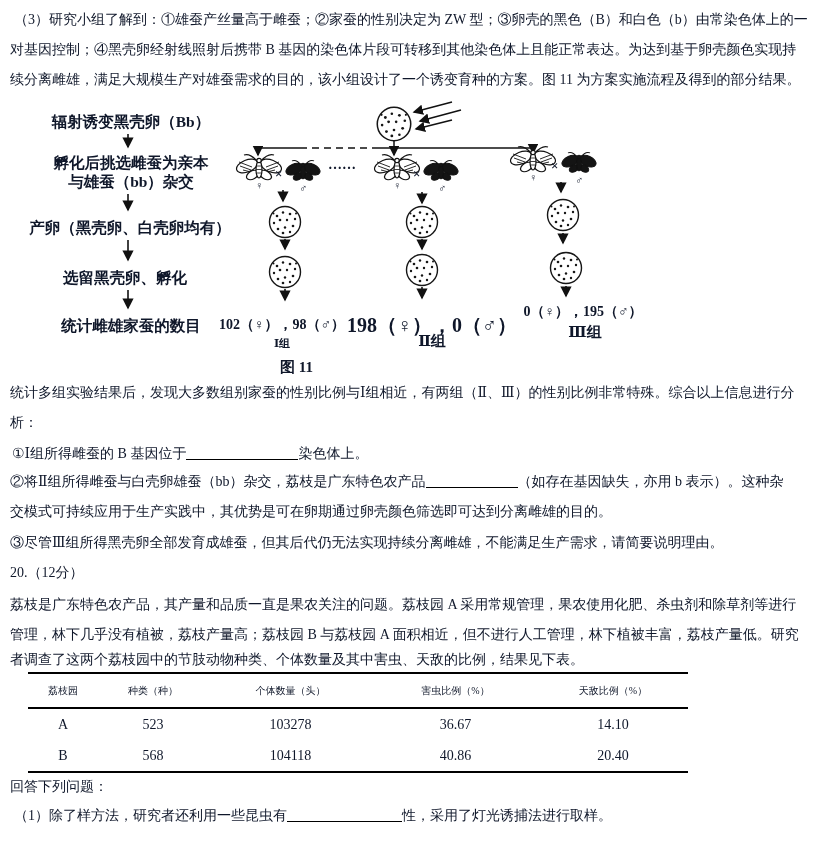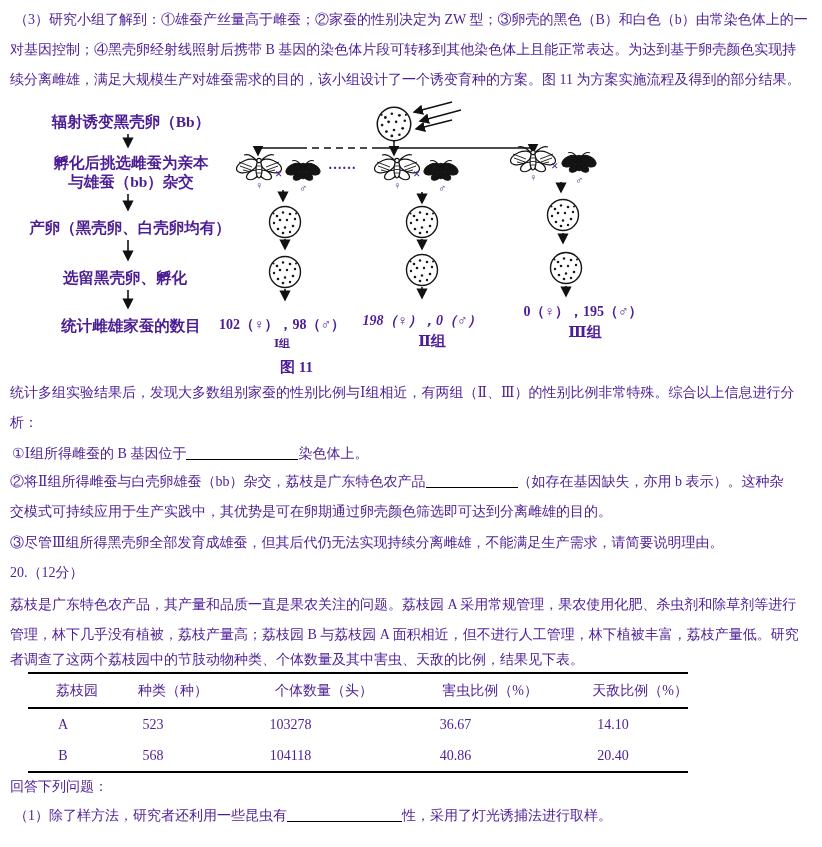--- a/index.html
+++ b/index.html
@@ -1,26 +1,26 @@
 <!DOCTYPE html>
 <html><head>
 <meta charset="utf-8">
 <style>
   html,body{margin:0;padding:0;}
   .page{position:relative;width:822px;height:847px;background:#ffffff;overflow:hidden;
-        font-family:"Liberation Serif","DejaVu Serif",serif;color:#4c1d95;}
+        font-family:"Liberation Serif","DejaVu Serif",serif;color:#0f172a;}
   .l{position:absolute;font-size:14px;line-height:17px;white-space:nowrap;}
   .blank{display:inline-block;border-bottom:1.4px solid #000;height:13px;vertical-align:-2px;}
   .flow{position:absolute;font-weight:bold;font-size:15.5px;line-height:19px;text-align:center;white-space:nowrap;}
   .dlabel{position:absolute;font-weight:bold;text-align:center;white-space:nowrap;}
   .sym{position:absolute;font-size:11px;line-height:11px;font-weight:bold;}
   svg{position:absolute;left:0;top:100px;}
   table.datatable{position:absolute;left:28px;top:672px;width:660px;border-collapse:collapse;
         border-top:2px solid #000;border-bottom:2px solid #000;table-layout:fixed;}
-  table.datatable th{font-weight:normal;font-size:14px;height:33px;border-bottom:2px solid #000;text-align:right;padding:0;}
+  table.datatable th{font-weight:normal;font-size:10px;height:33px;border-bottom:2px solid #000;text-align:center;padding:0;}
   table.datatable td{font-size:14px;height:31px;text-align:center;padding:0;}
 </style>
 </head>
 <body>
 
 <div class="page">
 
   <div class="l" style="left:14px;top:11px;">（3）研究小组了解到：①雄蚕产丝量高于雌蚕；②家蚕的性别决定为 ZW 型；③卵壳的黑色（B）和白色（b）由常染色体上的一</div>
   <div class="l" style="left:10px;top:41px;">对基因控制；④黑壳卵经射线照射后携带 B 基因的染色体片段可转移到其他染色体上且能正常表达。为达到基于卵壳颜色实现持</div>
   <div class="l" style="left:10px;top:71px;">续分离雌雄，满足大规模生产对雄蚕需求的目的，该小组设计了一个诱变育种的方案。图 11 为方案实施流程及得到的部分结果。</div>
@@ -143,21 +143,21 @@
   <div class="sym" style="left:551px;top:160px;font-size:13px;">×</div>
   <div class="sym" style="left:255px;top:180px;">♀</div>
   <div class="sym" style="left:299px;top:183px;">♂</div>
   <div class="sym" style="left:393px;top:180px;">♀</div>
   <div class="sym" style="left:438px;top:183px;">♂</div>
   <div class="sym" style="left:529px;top:172px;">♀</div>
   <div class="sym" style="left:575px;top:175px;">♂</div>
   <div class="dlabel" style="left:328px;top:157px;font-size:14px;">……</div>
 
   <div class="dlabel" style="left:207px;top:316px;width:150px;font-size:14px;">102（♀），98（♂）</div>
-  <div class="dlabel" style="left:347px;top:312px;width:150px;font-size:14px;font-style:italic;">198（♀），0（♂）</div>
+  <div class="dlabel" style="left:347px;top:312px;width:150px;font-size:20px;">198（♀），0（♂）</div>
   <div class="dlabel" style="left:508px;top:303px;width:150px;font-size:14px;">0（♀），195（♂）</div>
   <div class="dlabel" style="left:252px;top:336px;width:60px;font-size:11px;">Ⅰ组</div>
   <div class="dlabel" style="left:402px;top:332px;width:60px;font-size:15px;">Ⅱ组</div>
   <div class="dlabel" style="left:555px;top:323px;width:60px;font-size:15px;">Ⅲ组</div>
   <div class="dlabel" style="left:280px;top:358px;font-size:15px;">图 11</div>
 
   <div class="l" style="left:10px;top:384px;">统计多组实验结果后，发现大多数组别家蚕的性别比例与Ⅰ组相近，有两组（Ⅱ、Ⅲ）的性别比例非常特殊。综合以上信息进行分</div>
   <div class="l" style="left:10px;top:414px;">析：</div>
 
   <div class="l" style="left:12px;top:445px;">

